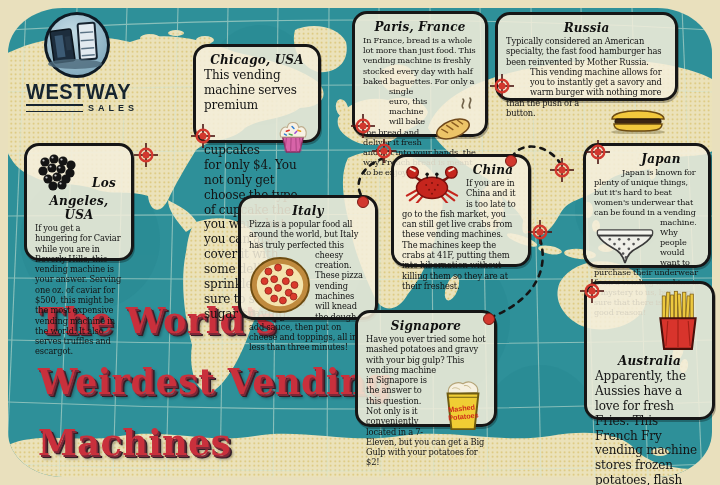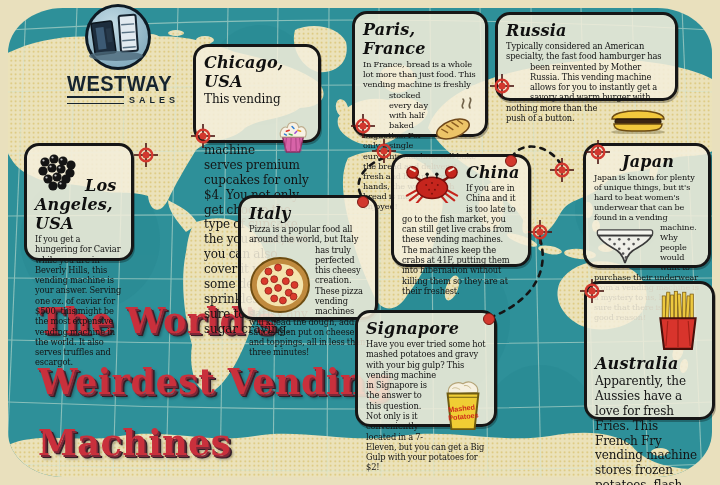--- a/index.html
+++ b/index.html
@@ -2,41 +2,41 @@
 <html><head>
 <meta charset="utf-8">
 <style>
   html,body{margin:0;padding:0;}
   #poster{position:relative;width:720px;height:485px;background:#e9e0bd;overflow:hidden;
           font-family:"DejaVu Serif",serif;}
   #worldmap{position:absolute;left:0;top:0;z-index:1;}
   #overlay{position:absolute;left:0;top:0;z-index:30;pointer-events:none;}
 
   
-  #logo{position:absolute;left:26px;top:2px;width:116px;z-index:12;text-align:left;margin-left:41px;}
+  #logo{position:absolute;left:26px;top:10px;width:116px;z-index:12;text-align:left;}
   #logo .circ{display:block;margin:0 auto 0 16px;}
   #brand{font-family:"Liberation Sans",sans-serif;font-weight:bold;font-size:20px;
          letter-spacing:.5px;color:#16242f;line-height:20px;transform:scale(1,1.1);
          transform-origin:left top;}
   .salesrow{display:flex;align-items:center;margin-top:3px;width:112px;}
   .salesrow .lines{flex:1;height:5px;border-top:2px solid #16242f;border-bottom:1px solid #16242f;margin-right:5px;}
   .salesrow .sales{font-family:"Liberation Sans",sans-serif;font-weight:bold;font-size:9px;
          letter-spacing:4px;color:#16242f;}
 
   
   #bigtitle{position:absolute;left:26px;top:290px;z-index:6;}
   #bigtitle .tl{font-family:"DejaVu Serif",serif;font-weight:bold;font-size:35px;line-height:61px;
       color:#c9303c;letter-spacing:.5px;
       text-shadow:1.5px 1.5px 0 #7e2837,3px 3px 0 #342028,4px 4px 3px rgba(0,0,0,.35);margin-left:12px;}
 
   
   .card{position:absolute;background:rgba(244,238,218,.87);border:3px solid #161616;
         border-radius:15px;padding:6px 8px 5px;box-sizing:border-box;z-index:10;
         box-shadow:1px 2px 0 rgba(0,0,0,.28);}
-  .card .ttl{font-style:italic;font-weight:bold;font-size:16px;letter-spacing:.2px;color:#101010;margin:0 0 1px;}
+  .card .ttl{font-style:italic;font-weight:bold;font-size:12px;letter-spacing:.2px;color:#101010;margin:0 0 1px;text-align:center;}
   .card .txt{font-size:8.3px;line-height:1.24;letter-spacing:-.1px;word-spacing:-.4px;color:#141414;}
   .push{float:left;width:0;}
   .pushr{float:right;width:0;}
   .gapl{float:left;clear:left;}
   .gapr{float:right;}
   .icr{float:right;margin:0 0 2px 3px;}
   .icl{float:left;margin:0 4px 2px 0;}
   .icrb{float:right;clear:right;margin:2px 0 0 3px;}
   .iclb{float:left;clear:left;margin:2px 4px 0 0;}
   #card-chicago .txt{font-size:12px;}

